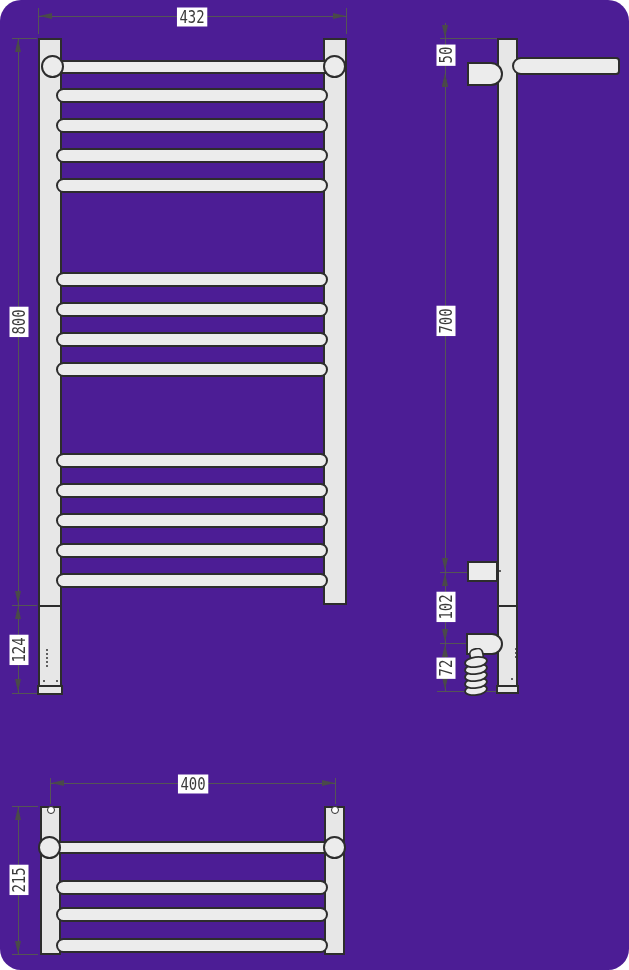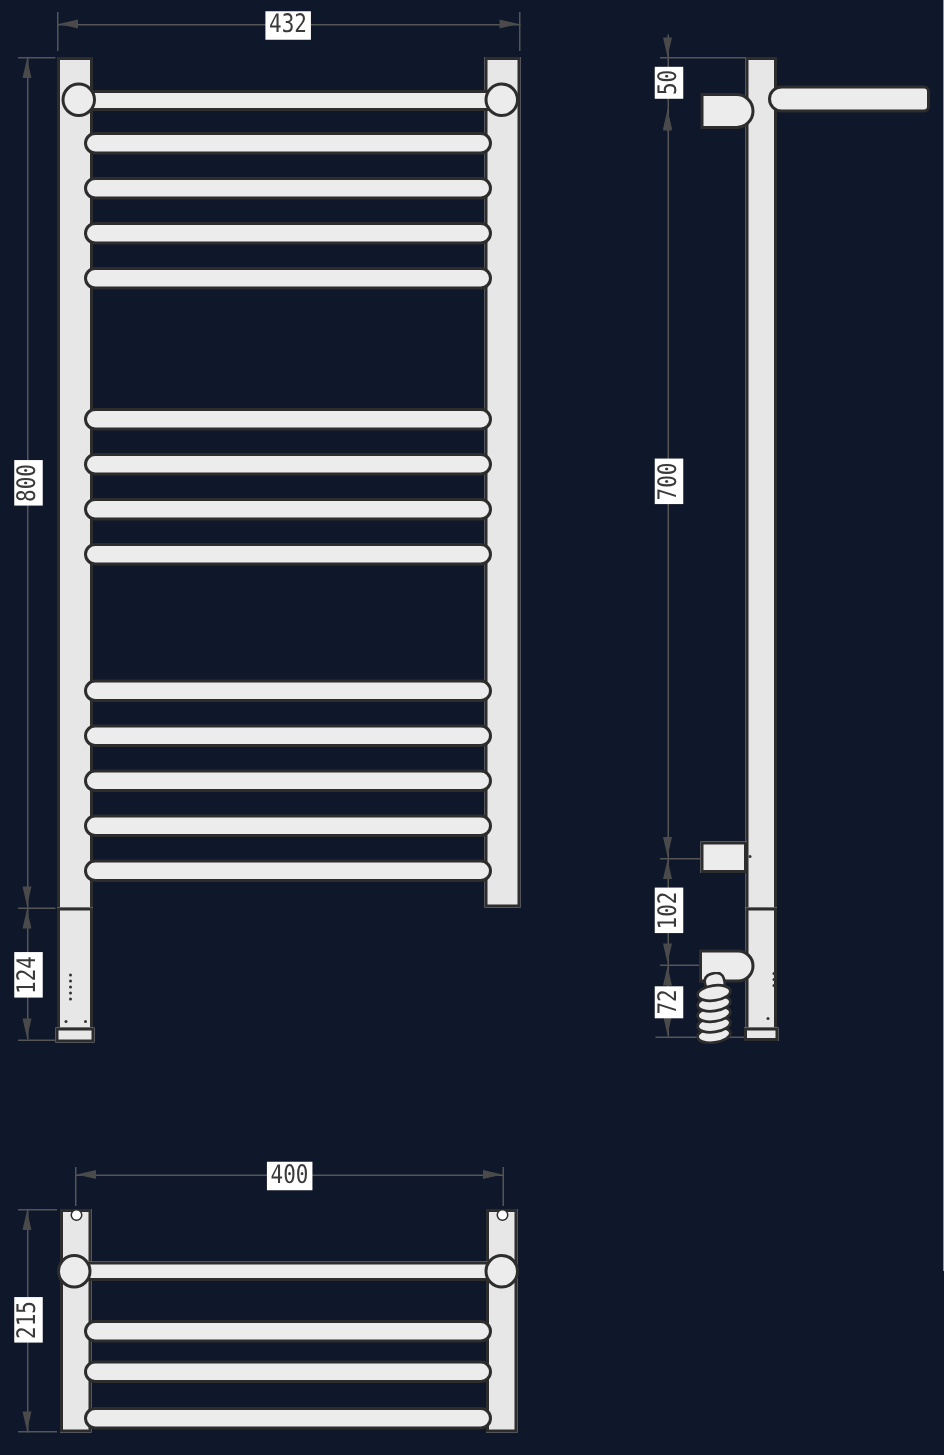--- a/index.html
+++ b/index.html
@@ -4,22 +4,23 @@
 <style>
   :root{
     --outline:#2d2d2d;
     --fill:#ececec;
     --fill-post:#e7e7e7;
     --dim:#555555;
     --txt:#3a3a3a;
   }
   html,body{margin:0;padding:0;background:#ffffff;}
   .canvas{
-    position:relative;width:629px;height:970px;background:#0f172a;overflow:hidden;
+    position:relative;width:629px;height:970px;background:#4c1d95;overflow:hidden;
     font-family:"DejaVu Sans Mono", monospace;
+    border-radius:21px;
   }
   .shape{position:absolute;box-sizing:border-box;border:2px solid var(--outline);background:var(--fill);}
   .post{background:var(--fill-post);}
   .bar{position:absolute;box-sizing:border-box;border:2px solid var(--outline);background:var(--fill);left:56px;width:272px;height:15px;border-radius:8px;z-index:2;}
   .planbar{left:56px;width:272px;}
   .circle{border-radius:50%;z-index:3;}
   .dimline{position:absolute;background:var(--dim);z-index:4;}
   .extline{position:absolute;background:var(--dim);z-index:0;}
   .dimlabel{
     position:absolute;z-index:5;color:var(--txt);font-size:17px;line-height:1;

